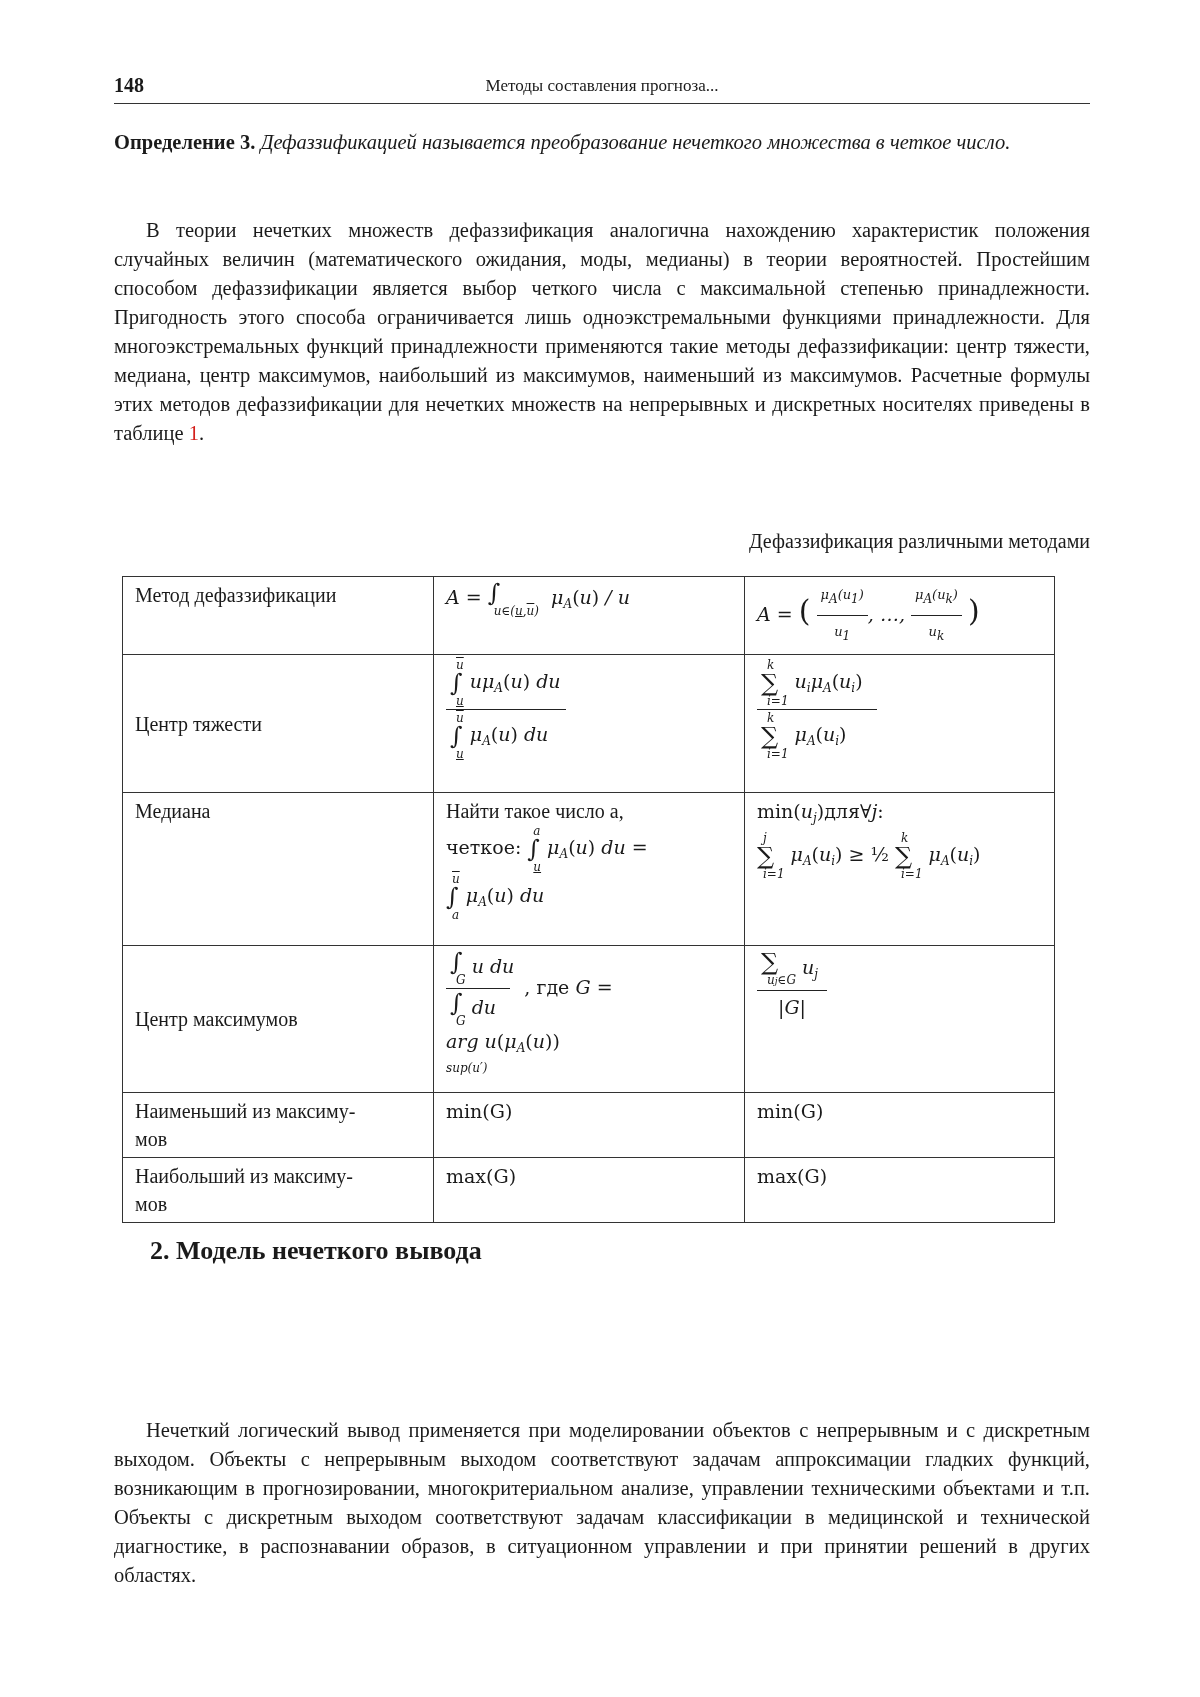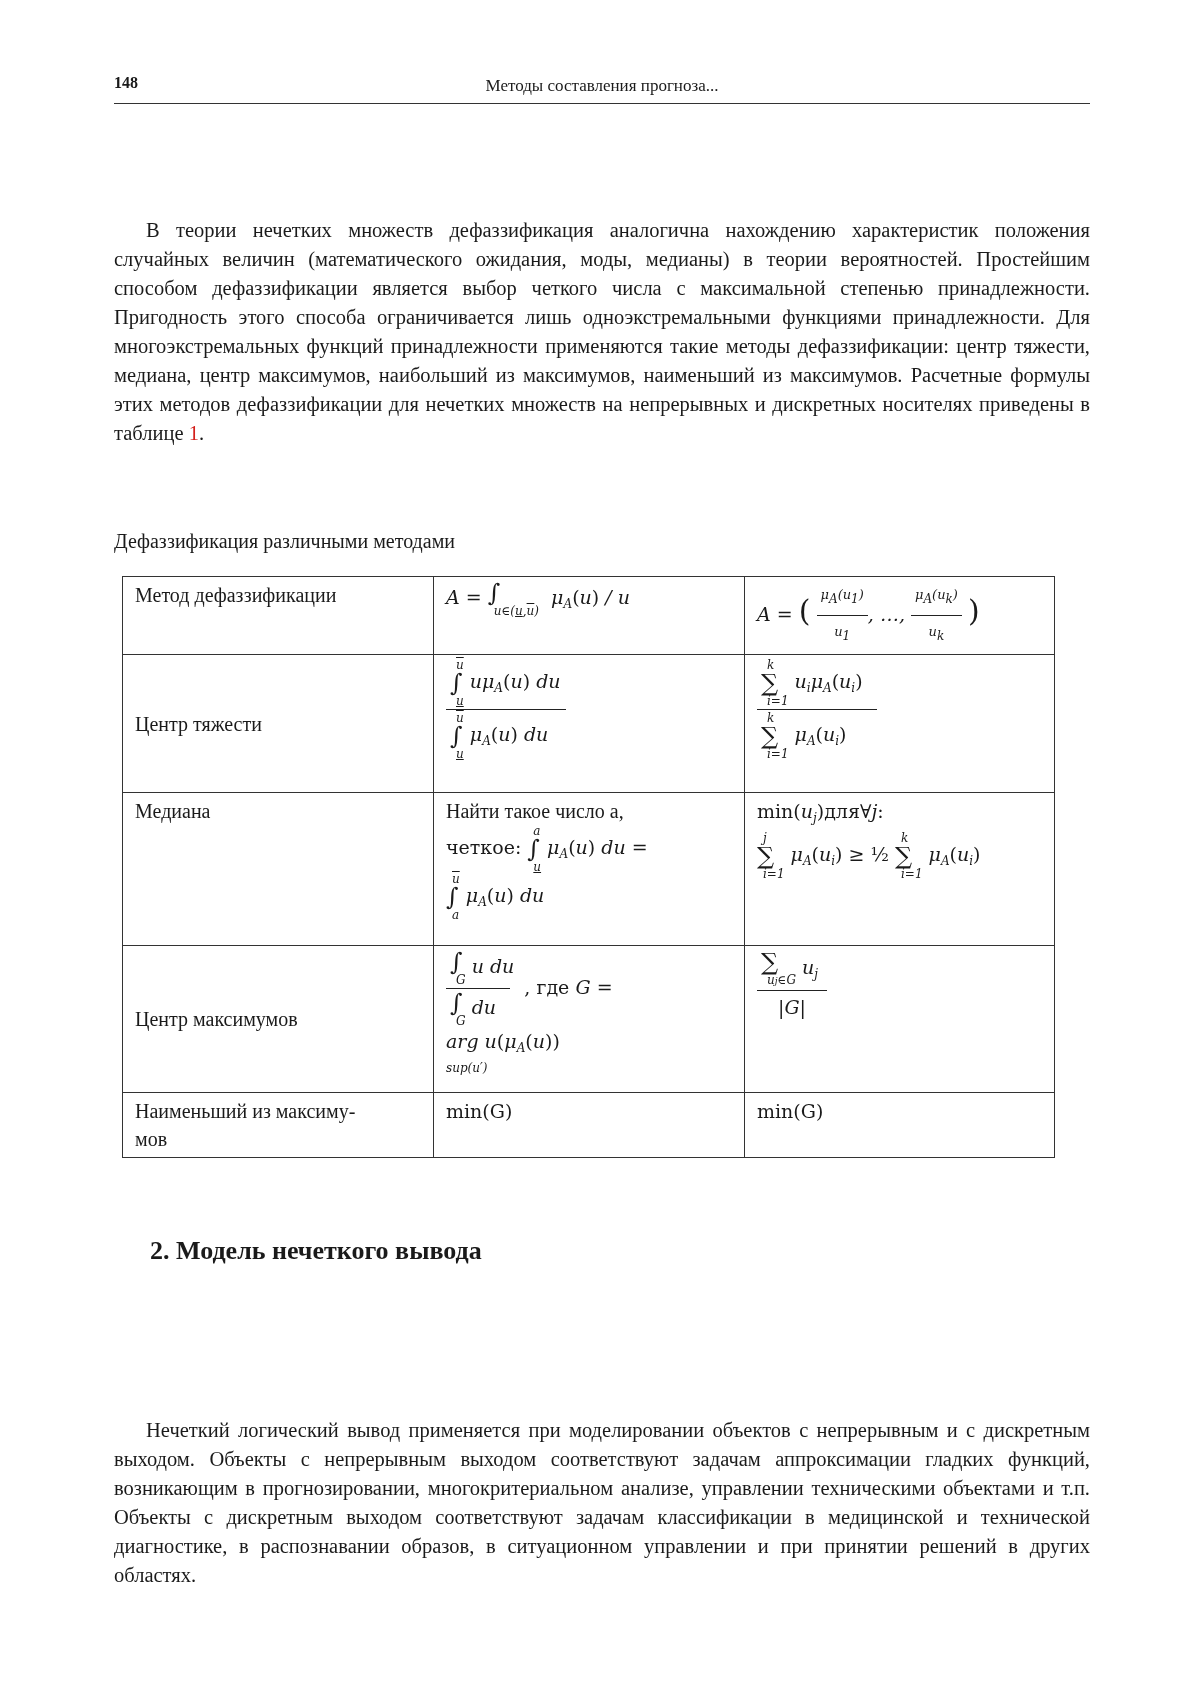--- a/index.html
+++ b/index.html
@@ -5,37 +5,37 @@
   html, body { margin: 0; padding: 0; background: #ffffff; }
   body {
     width: 1200px; height: 1697px; position: relative; overflow: hidden;
     font-family: "DejaVu Serif", "Liberation Serif", serif;
     color: #1a1a1a;
   }
   .page { position: absolute; left: 0; top: 0; width: 1200px; height: 1697px; }
 
   
   .running-head { position: absolute; left: 114px; top: 74px; width: 976px; height: 30px; }
-  .page-num { position: absolute; left: 0; top: 0; font-weight: bold; font-size: 16px; font-family: "Liberation Serif", serif; }
+  .page-num { position: absolute; left: 0; top: 0; font-weight: bold; font-size: 20px; font-family: "Liberation Serif", serif; }
   .head-title { position: absolute; left: 0; width: 100%; top: 2px; text-align: center; font-size: 17px; font-family: "Liberation Serif", serif; }
   .head-rule { position: absolute; left: 114px; top: 103px; width: 976px; height: 0; border-top: 1.5px solid #333; }
 
   .text {
     position: absolute; left: 114px; width: 976px;
     font-family: "Liberation Serif", serif;
     font-size: 20.5px; line-height: 29px;
     text-align: justify; hyphens: manual;
   }
   .def .term { font-weight: bold; font-style: normal; }
   .def .body { font-style: italic; }
   .indent { text-indent: 32px; }
   .ref { color: #d4201c; }
 
   .tbl-label { position: absolute; left: 114px; width: 976px; top: 500px; text-align: right; font-family: "Liberation Serif", serif; font-size: 20px; }
-  .tbl-caption { position: absolute; left: 114px; width: 976px; top: 530px; text-align: left; font-family: "Liberation Serif", serif; font-size: 20px; }
+  .tbl-caption { position: absolute; left: 114px; width: 976px; top: 530px; text-align: right; font-family: "Liberation Serif", serif; font-size: 20px; }
 
   table.defuzz {
     position: absolute; left: 122px; top: 576px;
     width: 932px; border-collapse: collapse;
     font-family: "Liberation Serif", serif; font-size: 20px; line-height: 28px;
     table-layout: fixed;
   }
   table.defuzz td {
     border: 1.5px solid #333; vertical-align: top; padding: 4px 10px 4px 12px;
     overflow: hidden;
@@ -68,20 +68,24 @@
 <body>
 
 <div class="page">
 
   <div class="running-head">
     <span class="page-num">148</span>
     <span class="head-title">Методы составления прогноза...</span>
   </div>
   <div class="head-rule"></div>
 
+  <p class="text def" style="top:128px; margin:0;">
+    <span class="term">Определение 3.</span>
+    <span class="body">Дефаззификацией называется преобразование нечеткого множества в четкое число.</span>
+  </p>
 
   <p class="text indent" style="top:216px; margin:0;">
     <span>В теории нечетких множеств дефаззификация аналогична нахождению характеристик положения случайных величин (математического ожидания, моды, медианы) в теории вероятностей. Простейшим способом дефаззификации является выбор четкого числа с максимальной степенью принадлежности. Пригодность этого способа ограничивается лишь одноэкстремальными функциями принадлежности. Для многоэкстремальных функций принадлежности применяются такие методы дефаззификации: центр тяжести, медиана, центр максимумов, наибольший из максимумов, наименьший из максимумов. Расчетные формулы этих методов дефаззификации для нечетких множеств на непрерывных и дискретных носителях приведены в таблице</span>
     <a class="ref">1</a><span>.</span>
   </p>
 
   <div class="tbl-caption">Дефаззификация различными методами</div>
 
   <table class="defuzz">
     <colgroup>
@@ -176,20 +180,28 @@
 
     <tr style="height:58px;">
       <td>
         <span class="cell-text just"><span>Наименьший из максиму-</span></span>
         <span class="cell-text">мов</span>
       </td>
       <td><span class="math up">min(G)</span></td>
       <td><span class="math up">min(G)</span></td>
     </tr>
 
+    <tr style="height:61px;">
+      <td>
+        <span class="cell-text just"><span>Наибольший из максиму-</span></span>
+        <span class="cell-text">мов</span>
+      </td>
+      <td><span class="math up">max(G)</span></td>
+      <td><span class="math up">max(G)</span></td>
+    </tr>
   </tbody>
     </table>
 
   <h2 class="section">2. Модель нечеткого вывода</h2>
 
 
   <p class="text indent" style="top:1416px; margin:0;">
     <span>Нечеткий логический вывод применяется при моделировании объектов с непрерывным и с дискретным выходом. Объекты с непрерывным выходом соответствуют задачам аппроксимации гладких функций, возникающим в прогнозировании, многокритериальном анализе, управлении техническими объектами и т.п. Объекты с дискретным выходом соответствуют задачам классификации в медицинской и технической диагностике, в распознавании образов, в ситуационном управлении и при принятии решений в других областях.</span>
   </p>
 

